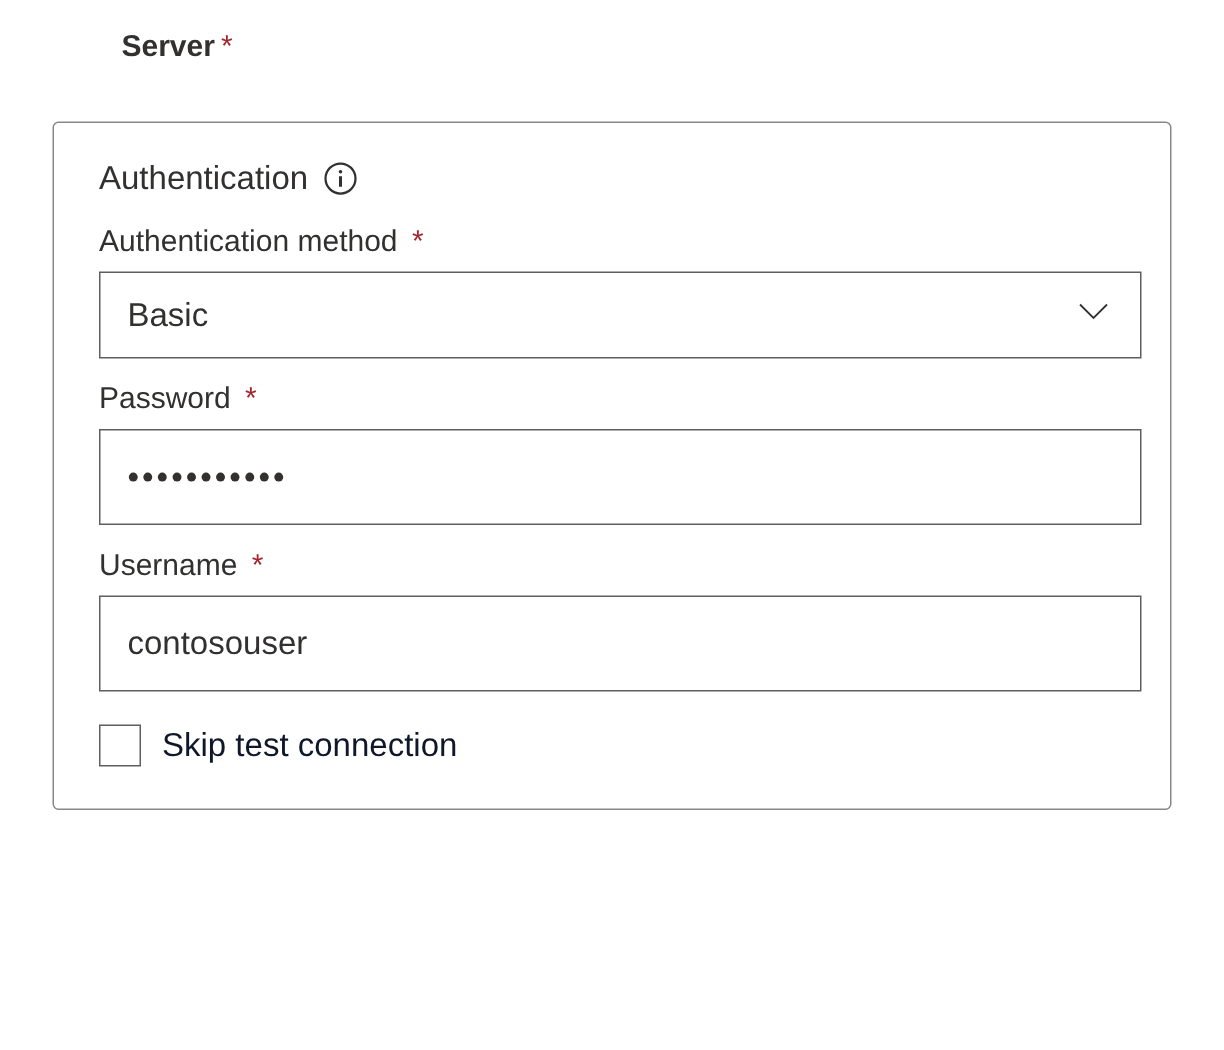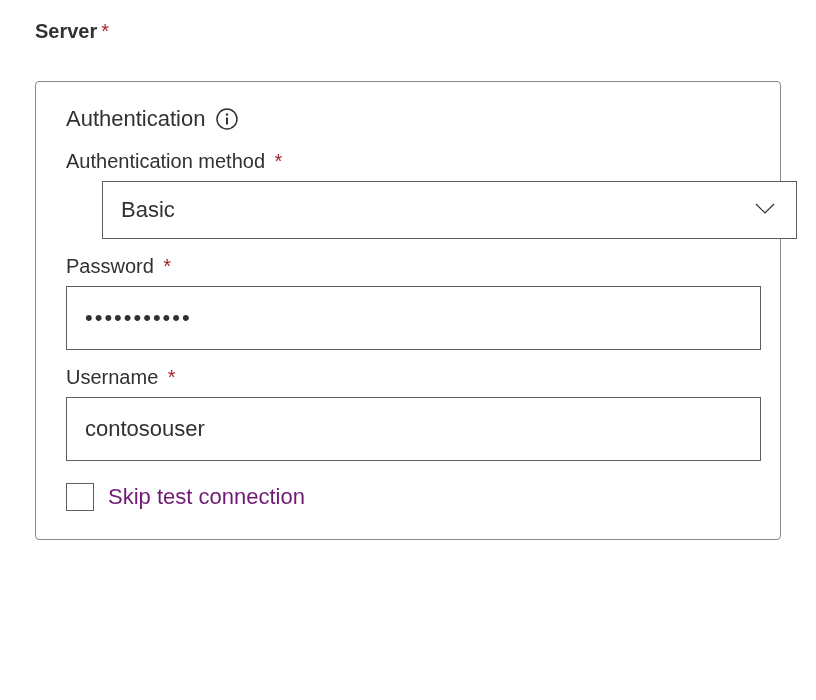--- a/index.html
+++ b/index.html
@@ -13,20 +13,21 @@
       padding: 20px 35px;
       width: 816px;
       color: #323130;
     }
     .field-label {
       font-size: 20px;
       font-weight: 600;
       color: #323130;
       margin-bottom: 8px;
       display: block;
+      margin-left: 46px;
     }
     .required {
       color: #a4262c;
       font-weight: 400;
       margin-left: 4px;
     }
     .text-input {
       width: 100%;
       height: 64px;
       border: 1px solid #605e5c;
@@ -63,21 +64,20 @@
       font-size: 20px;
       font-weight: 400;
       color: #323130;
       margin-bottom: 8px;
       display: block;
     }
     .select-wrapper {
       position: relative;
       width: 100%;
       margin-bottom: 16px;
-      margin-left: 36px;
     }
     .select-input {
       width: 100%;
       height: 58px;
       border: 1px solid #605e5c;
       padding: 0 18px;
       font-size: 22px;
       color: #323130;
       font-family: inherit;
       background: #ffffff;
@@ -109,21 +109,21 @@
       width: 28px;
       height: 28px;
       border: 1px solid #605e5c;
       background: #ffffff;
       cursor: pointer;
       flex-shrink: 0;
     }
     .checkbox-label {
       font-size: 22px;
       font-weight: 400;
-      color: #701a75;
+      color: #0f172a;
       cursor: pointer;
     }
     .password-dots {
       letter-spacing: 2px;
     }
   </style>
 </head>
 <body>
 
 <div class="field-group">

